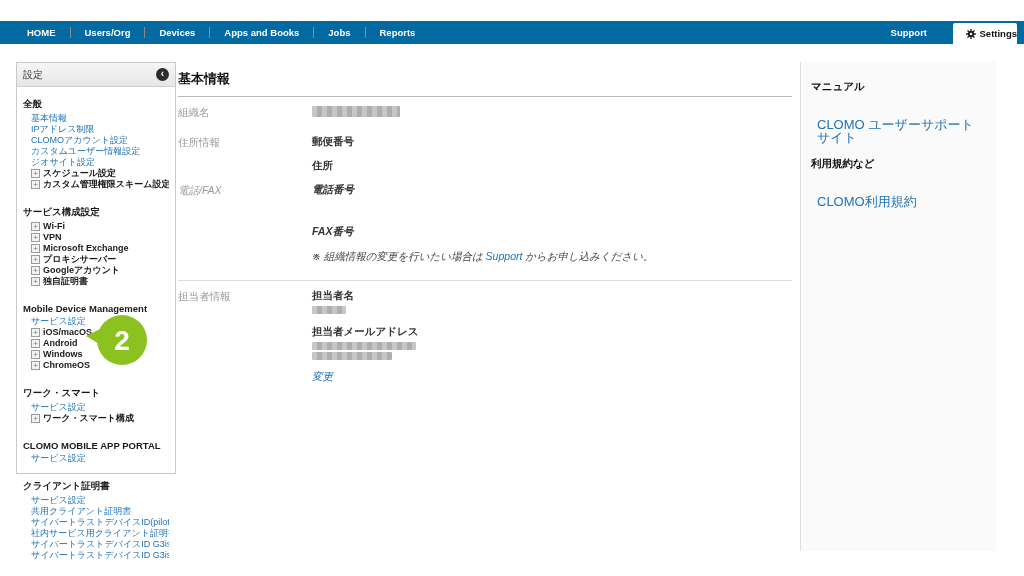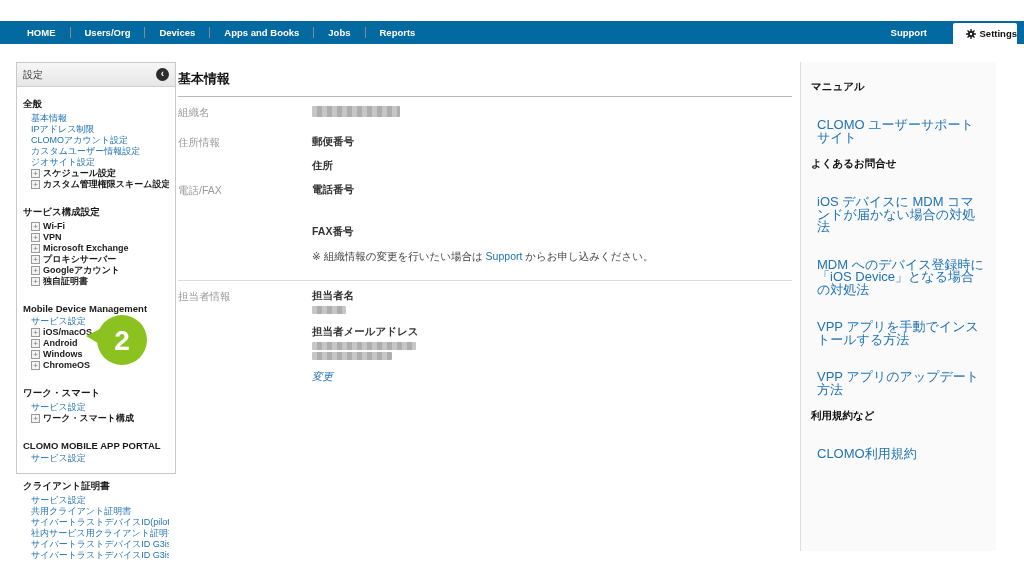--- a/index.html
+++ b/index.html
@@ -231,21 +231,21 @@
   </div>
 
   <div class="row" style="margin-top:15px;">
     <div class="row-label">住所情報</div>
     <div class="row-value">
       <div class="sublabel">郵便番号</div>
       <div class="sublabel" style="margin-top:10px;">住所</div>
     </div>
   </div>
 
-  <div class="row" style="margin-top:10px;">
+  <div class="row" style="margin-top:10px;font-style:italic;">
     <div class="row-label">電話/FAX</div>
     <div class="row-value">
       <div class="sublabel">電話番号</div>
       <div class="sublabel" style="margin-top:28px;">FAX番号</div>
       <div class="note" style="margin-top:11px;">
         <span>※ 組織情報の変更を行いたい場合は </span><span class="link">Support</span><span> からお申し込みください。</span>
       </div>
     </div>
   </div>
 
@@ -263,23 +263,16 @@
     </div>
   </div>
 </div>
 
 <div class="right-panel">
     <div class="rp-group">
       <div class="rp-heading">マニュアル</div>
       <div class="rp-link">CLOMO ユーザーサポート サイト</div>
     </div>
     <div class="rp-group">
-      <div class="rp-heading">よくあるお問合せ</div>
-      <div class="rp-link">iOS デバイスに MDM コマンドが届かない場合の対処法</div>
-      <div class="rp-link">MDM へのデバイス登録時に「iOS Device」となる場合の対処法</div>
-      <div class="rp-link">VPP アプリを手動でインストールする方法</div>
-      <div class="rp-link">VPP アプリのアップデート方法</div>
-    </div>
-    <div class="rp-group">
       <div class="rp-heading">利用規約など</div>
       <div class="rp-link">CLOMO利用規約</div>
     </div>
   </div>
 
 </body></html>

